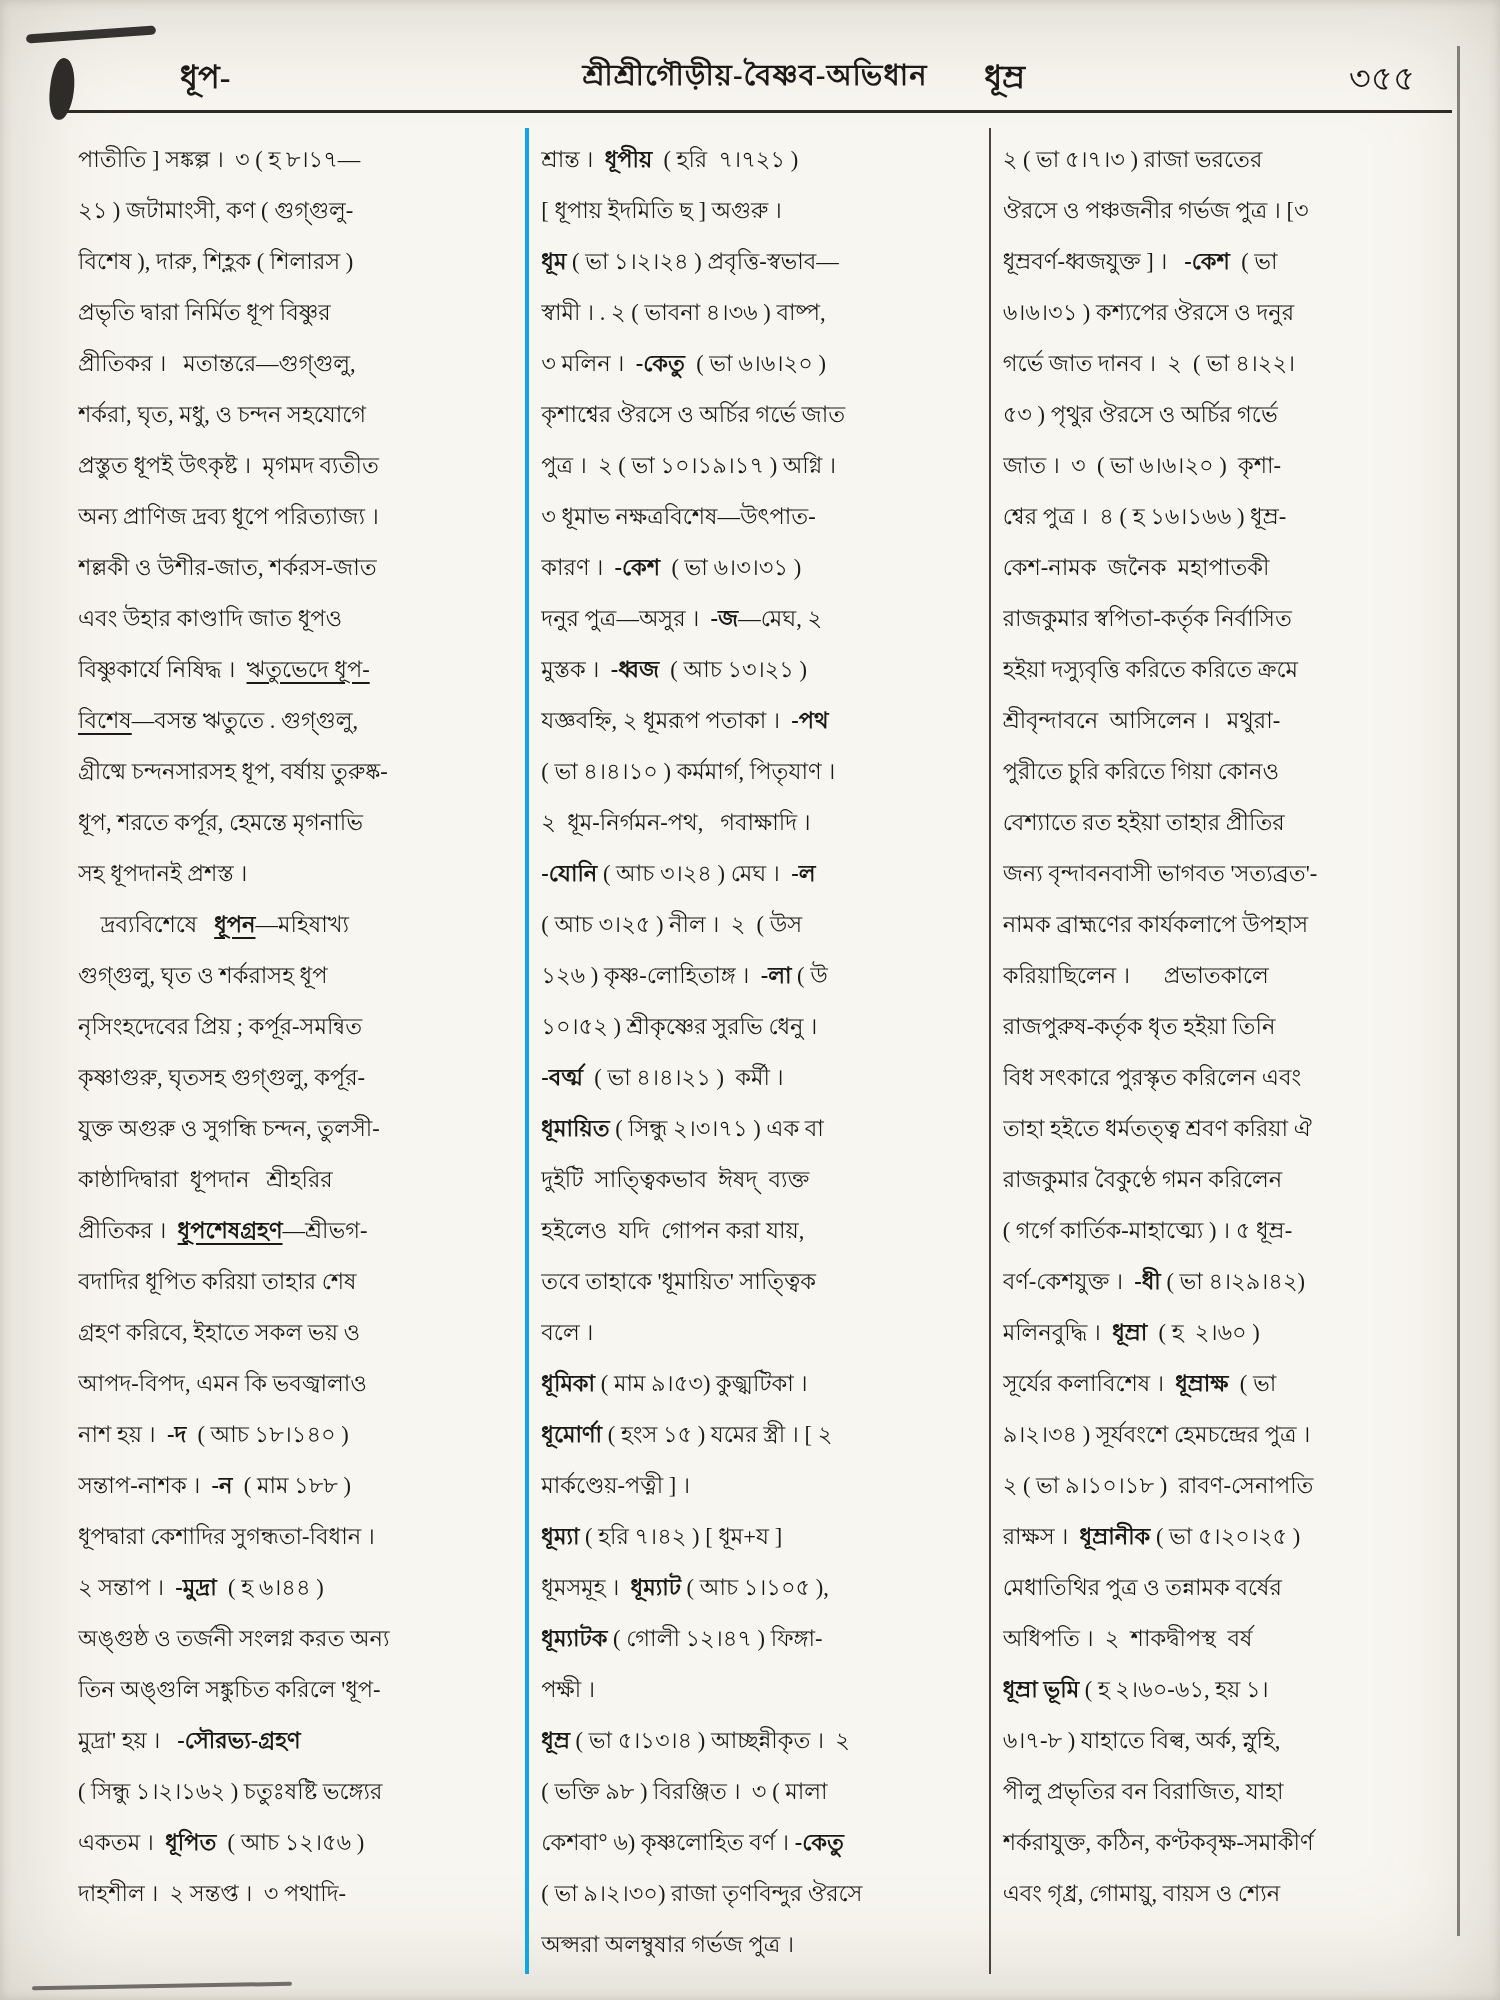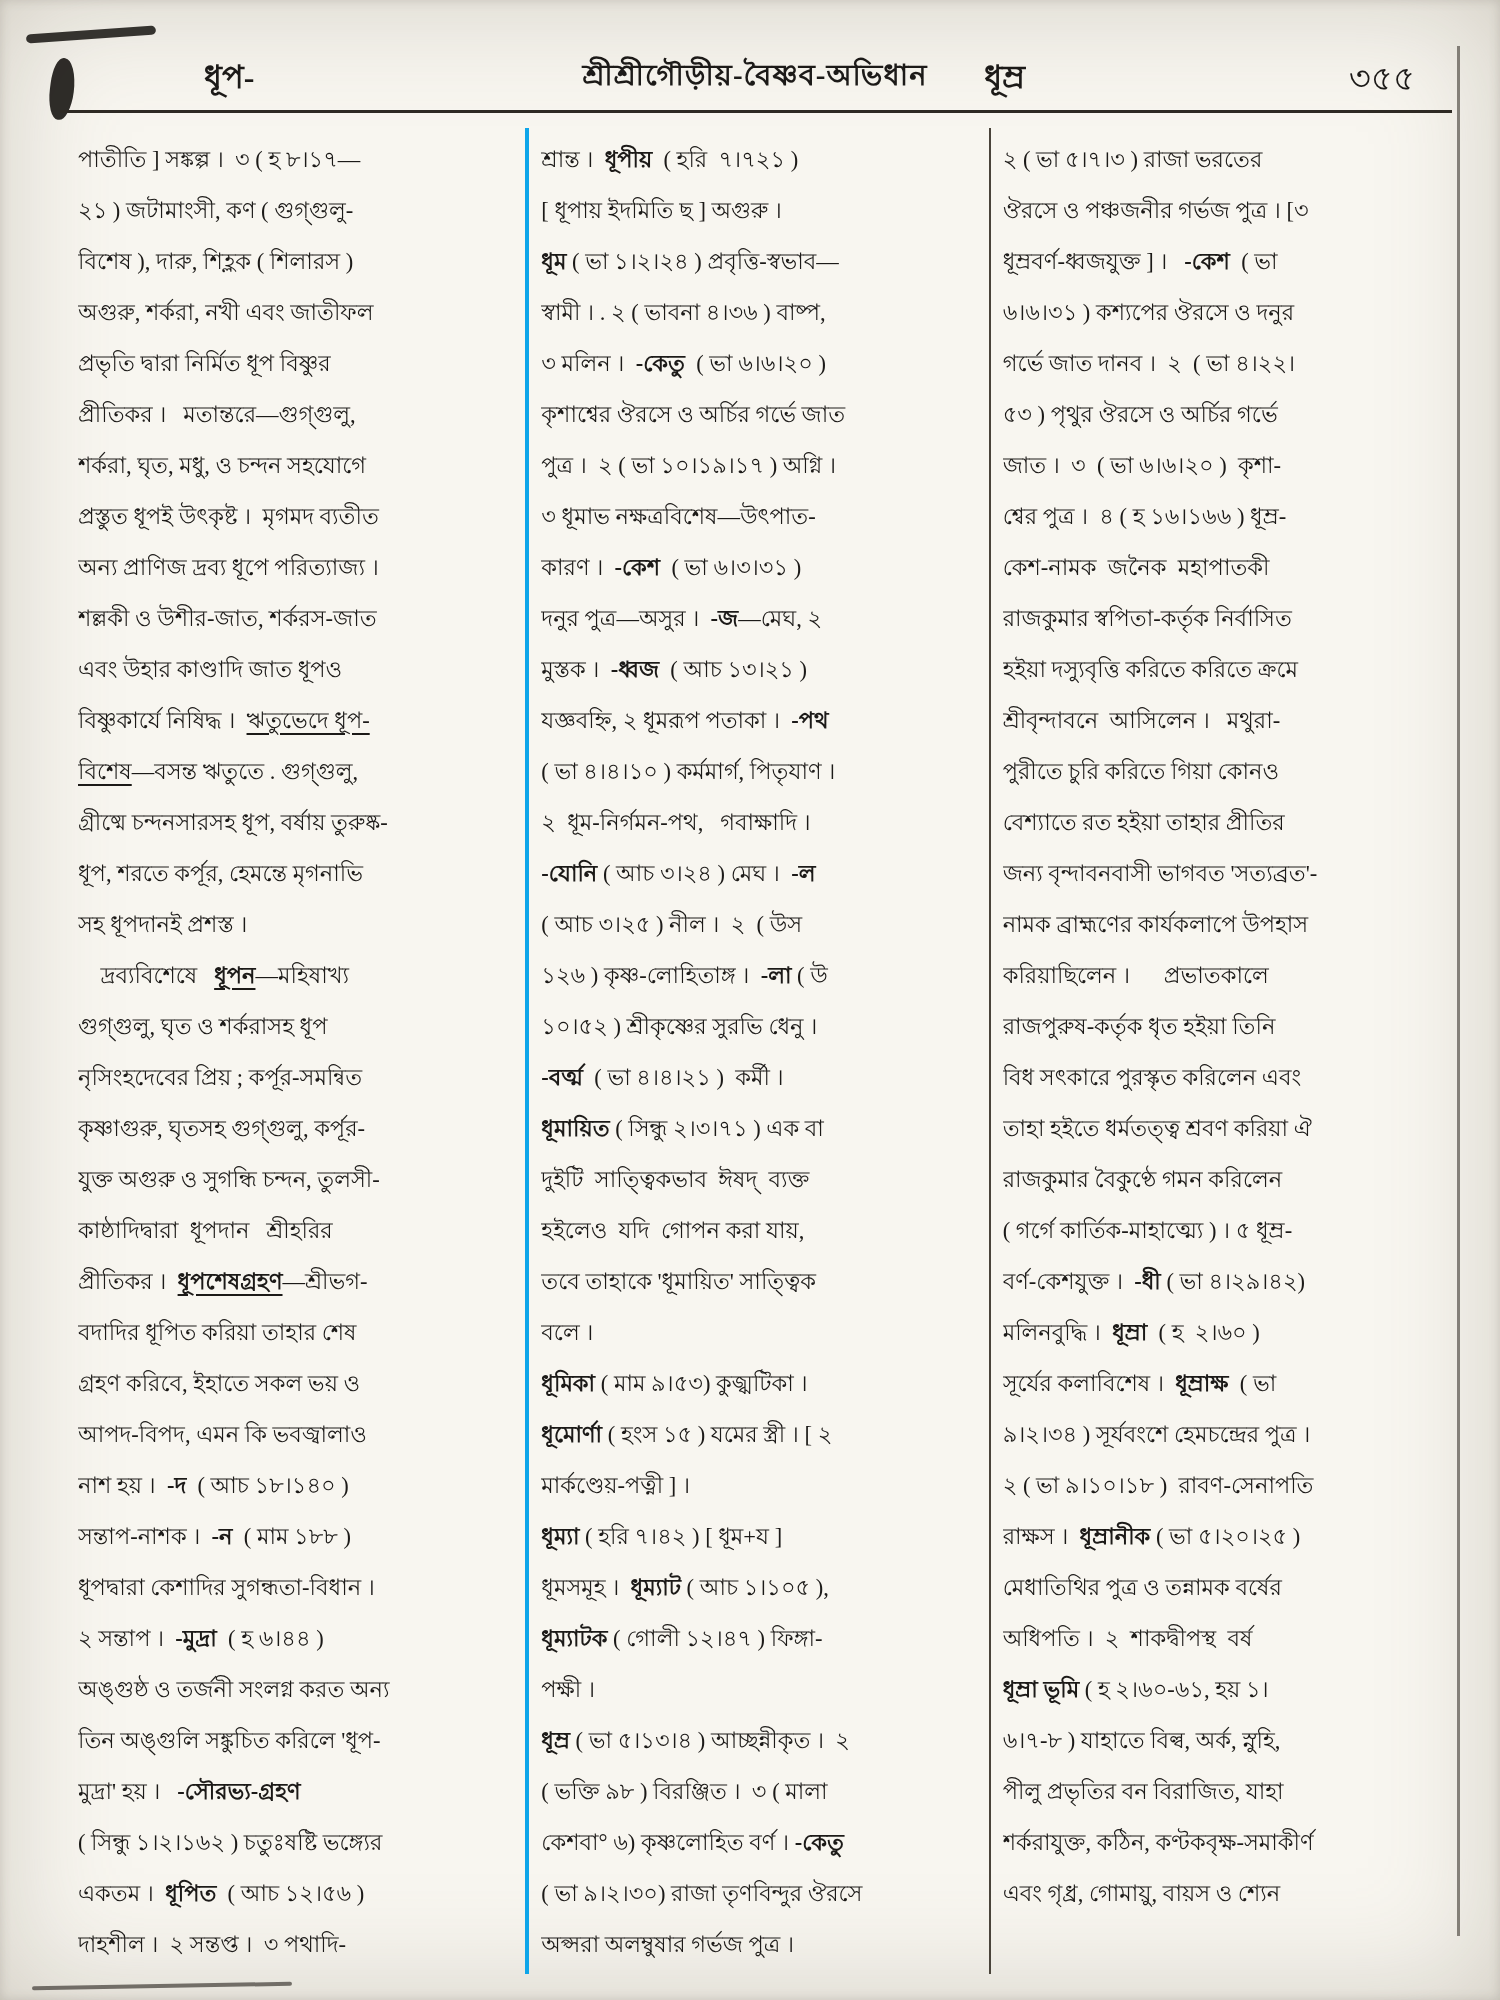--- a/index.html
+++ b/index.html
@@ -15,21 +15,21 @@
   }
   
   .artifact{position:absolute;pointer-events:none;}
   .corner-blob{left:50px;top:58px;width:24px;height:62px;background:#181613;border-radius:45% 55% 50% 50%;transform:rotate(7deg);opacity:.9;}
   .top-sliver{left:26px;top:30px;width:130px;height:9px;background:#15130f;transform:rotate(-4deg);border-radius:5px;opacity:.85;}
   .right-line{right:40px;top:46px;width:3px;height:1890px;background:rgba(45,40,33,.55);}
   .bottom-line{left:32px;bottom:12px;width:260px;height:4px;background:rgba(35,30,25,.6);transform:rotate(-1deg);border-radius:3px;}
   
   .header{position:absolute;top:52px;left:65px;right:55px;height:52px;font-size:30px;}
   .header span{position:absolute;white-space:nowrap;}
-  .hw-left{left:115px;font-weight:bold;font-size:32px;margin-left:24px;}
+  .hw-left{left:115px;font-weight:bold;font-size:32px;}
   .title{left:50%;transform:translateX(-50%);font-weight:bold;font-size:29px;letter-spacing:1px;}
   .hw-right{right:420px;font-weight:bold;font-size:32px;}
   .pageno{right:30px;font-size:34px;font-weight:normal;}
   .rule{position:absolute;top:110px;left:60px;right:48px;border-top:3px solid #2e2a24;}
   
   .body{position:absolute;top:128px;left:66px;right:50px;bottom:26px;display:flex;}
   .col{flex:1 1 0;padding:6px 24px 0 12px;min-width:0;}
   .col.mid{border-left:4px solid #0ea5e9;border-right:2px solid #4a443b;}
   .line{
     height:51px;line-height:51px;
@@ -57,21 +57,20 @@
     <span class="pageno">৩৫৫</span>
   </div>
 
   <div class="rule"></div>
 
   <div class="body">
     <div class="col">
         <div class="line">পাতীতি ] সঙ্কল্প ।  ৩ ( হ ৮।১৭—</div>
         <div class="line">২১ ) জটামাংসী, কণ ( গুগ্‌গুলু-</div>
         <div class="line">বিশেষ ), দারু, শিহ্লক ( শিলারস )</div>
-        <div class="line">অগুরু, শর্করা, নখী এবং জাতীফল</div>
         <div class="line">প্রভৃতি দ্বারা নির্মিত ধূপ বিষ্ণুর</div>
         <div class="line">প্রীতিকর ।   মতান্তরে—গুগ্‌গুলু,</div>
         <div class="line">শর্করা, ঘৃত, মধু, ও চন্দন সহযোগে</div>
         <div class="line">প্রস্তুত ধূপই উৎকৃষ্ট ।  মৃগমদ ব্যতীত</div>
         <div class="line">অন্য প্রাণিজ দ্রব্য ধূপে পরিত্যাজ্য ।</div>
         <div class="line">শল্লকী ও উশীর-জাত, শর্করস-জাত</div>
         <div class="line">এবং উহার কাণ্ডাদি জাত ধূপও</div>
         <div class="line">বিষ্ণুকার্যে নিষিদ্ধ ।  <u>ঋতুভেদে ধূপ-</u></div>
         <div class="line"><u>বিশেষ</u>—বসন্ত ঋতুতে . গুগ্‌গুলু,</div>
         <div class="line">গ্রীষ্মে চন্দনসারসহ ধূপ, বর্ষায় তুরুষ্ক-</div>

